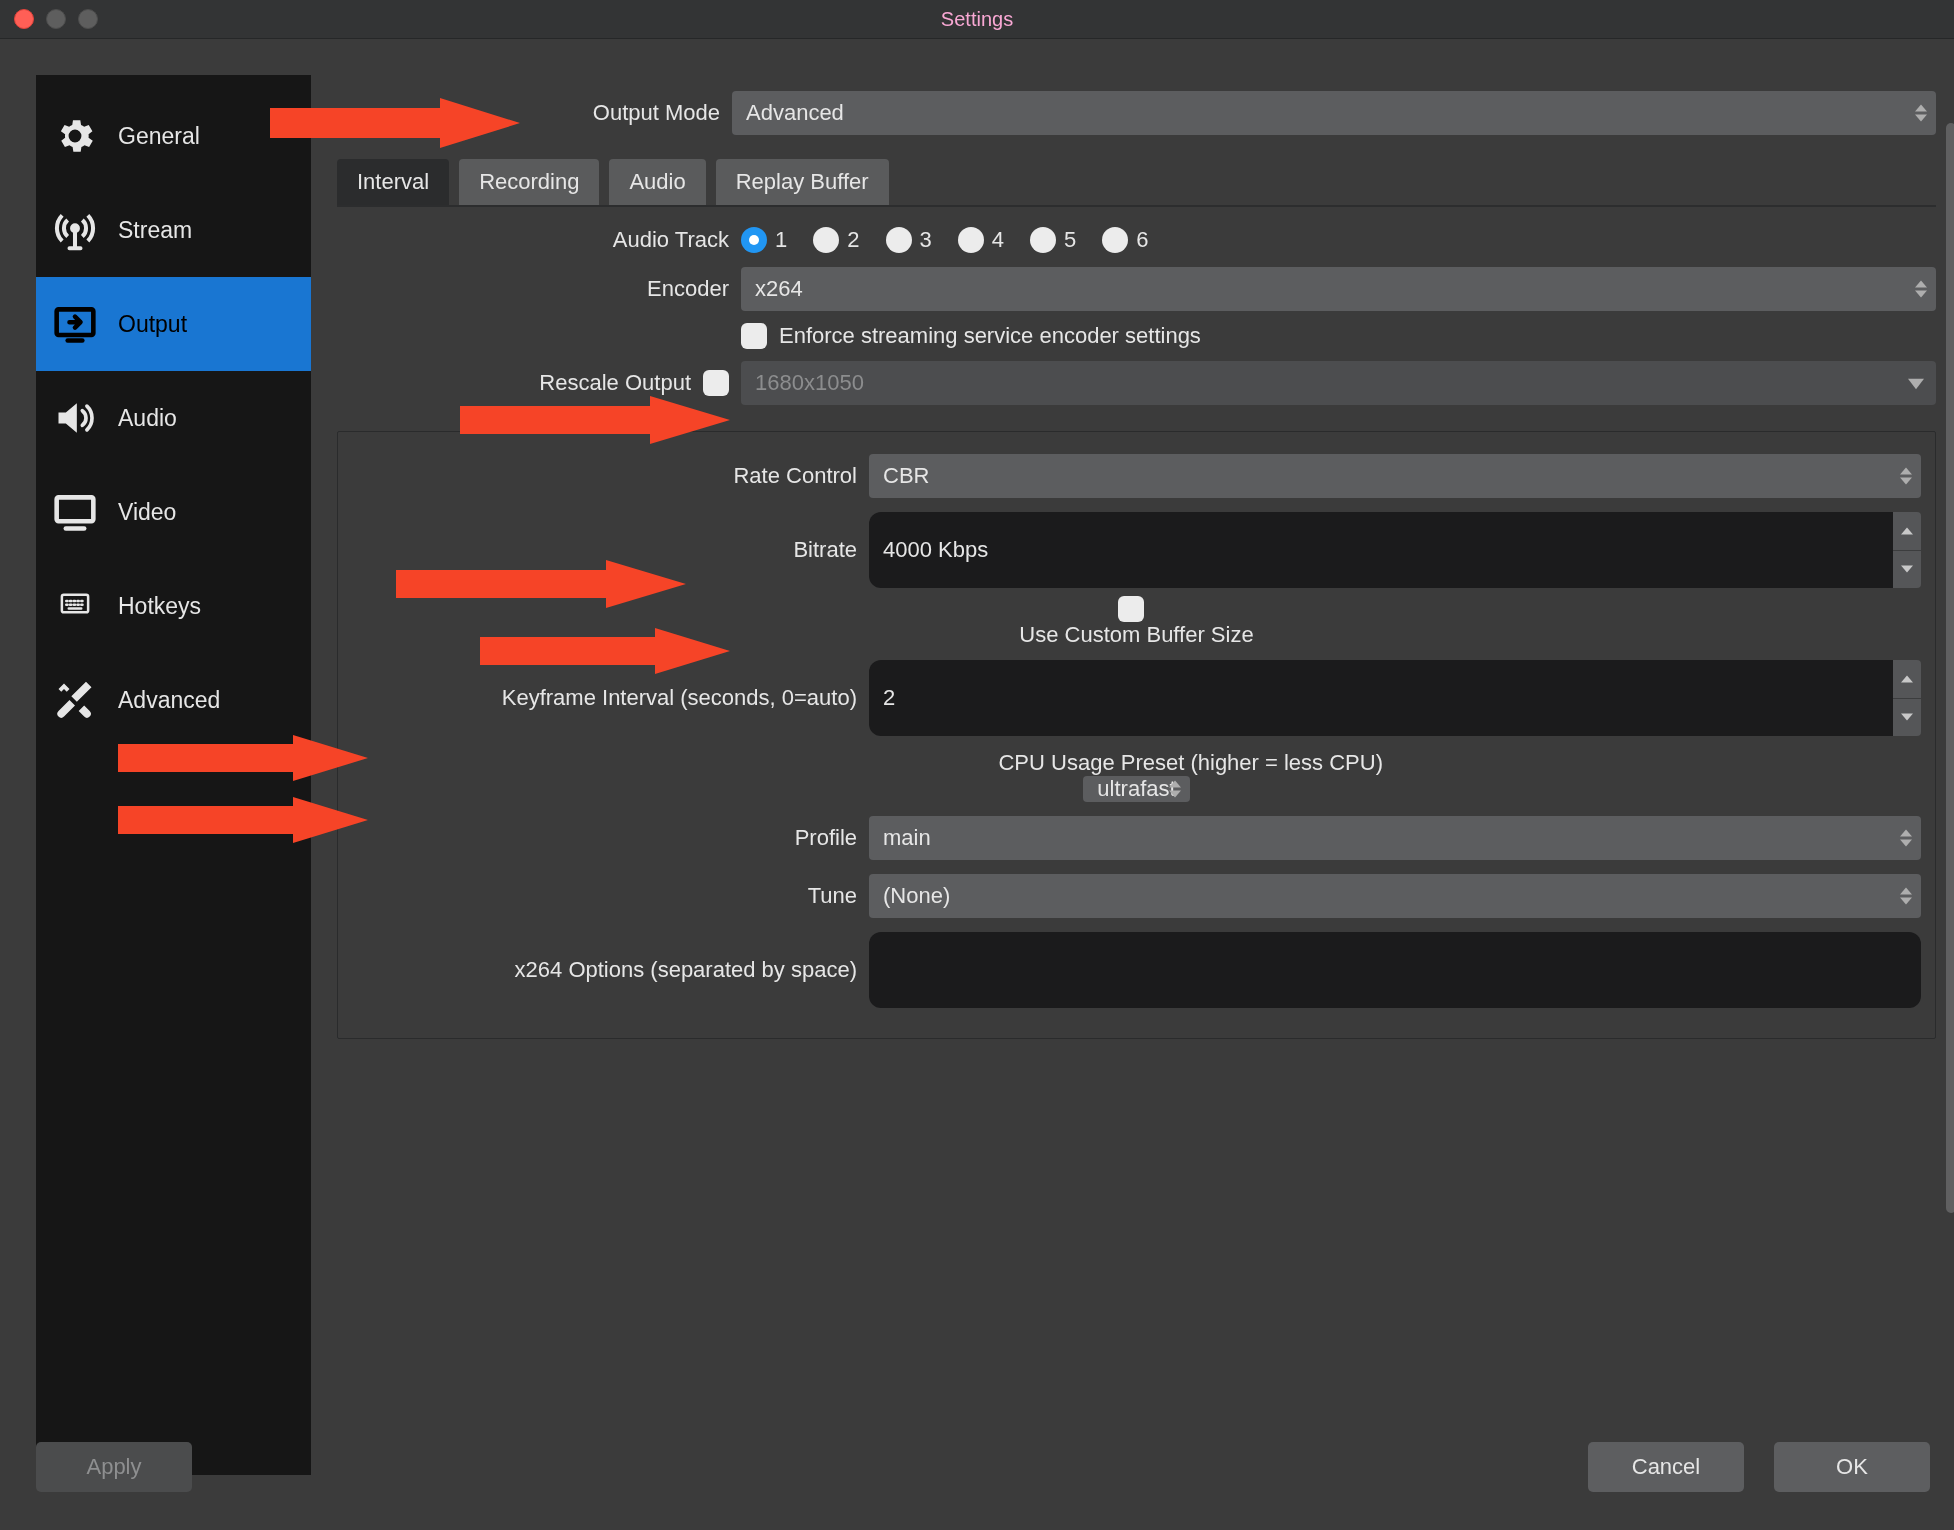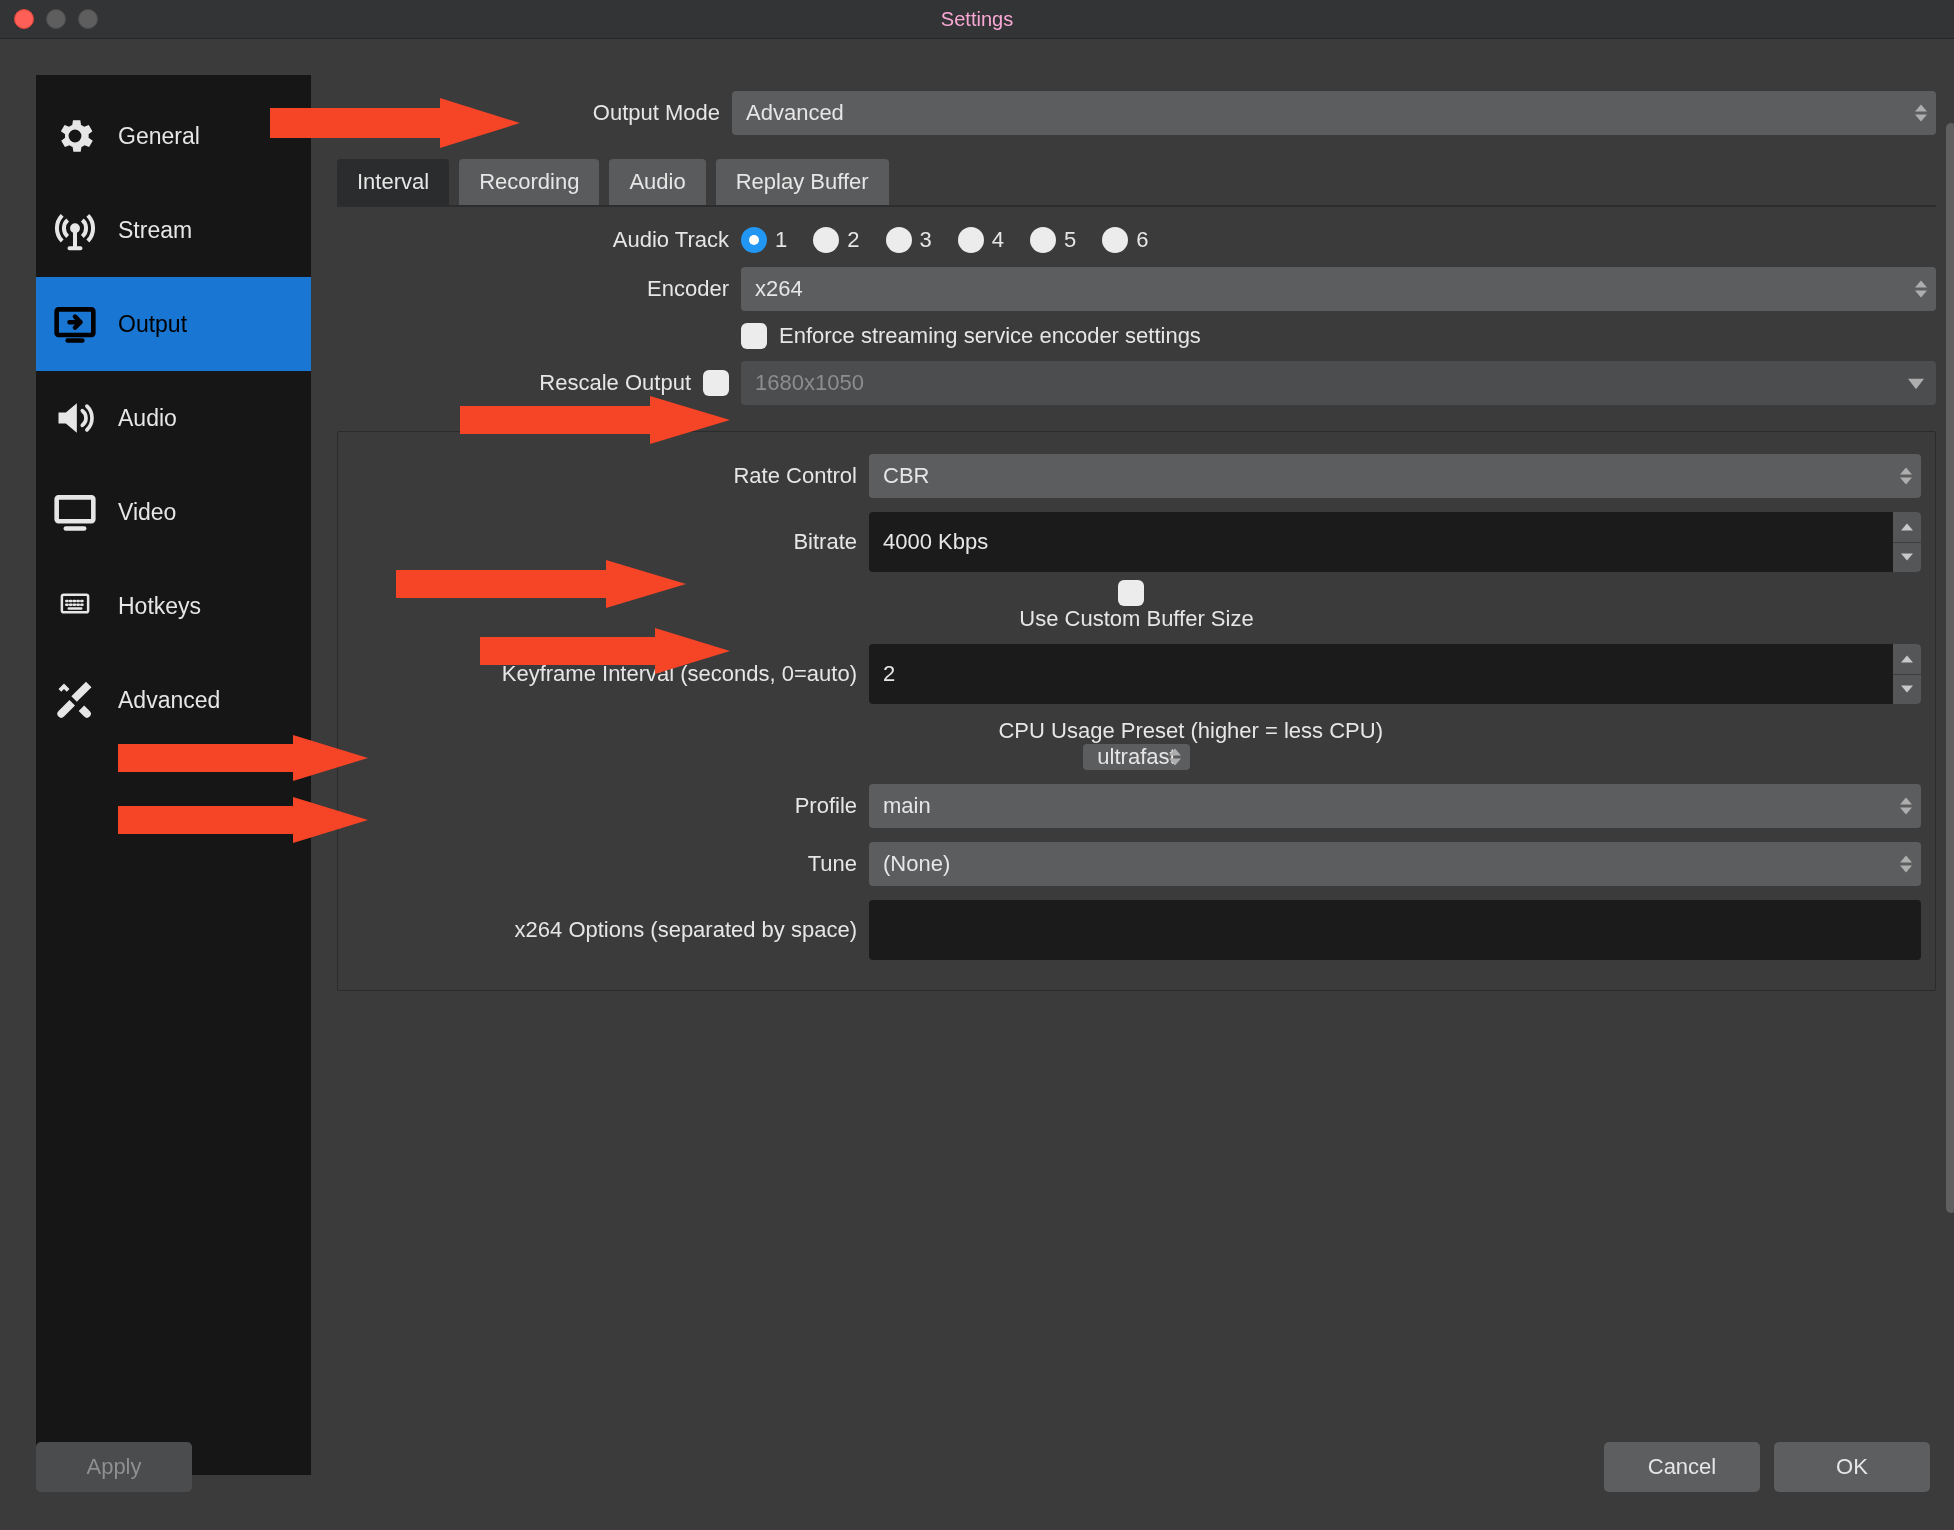--- a/index.html
+++ b/index.html
@@ -33,40 +33,40 @@
   .sidebar-item.selected{background:var(--sidebar-selected);color:#000;}
   .sidebar-item .icon{width:54px;height:54px;display:flex;align-items:center;justify-content:center;}
   .sidebar-item .label{font-size:23px;}
   .main{flex:1;padding:0 18px 0 26px;position:relative;}
   .scrollbar{position:absolute;right:-2px;top:48px;width:10px;height:1090px;background:#606061;border-radius:5px;}
   .row{display:flex;align-items:center;margin-bottom:8px;}
   .label-col{text-align:right;padding-right:12px;color:var(--text);flex-shrink:0;}
   .select{flex:1;height:44px;background:var(--input-mid);border-radius:4px;display:flex;align-items:center;padding:0 14px;position:relative;color:var(--text);}
   .select .stepper{position:absolute;right:6px;top:50%;transform:translateY(-50%);width:18px;height:26px;display:flex;flex-direction:column;align-items:center;justify-content:center;color:#aeaeae;gap:2px;}
   .select .chevron{position:absolute;right:12px;top:50%;transform:translateY(-50%);color:#aeaeae;}
-  .spinner{flex:1;height:44px;background:var(--input-dark);border-radius:4px;display:flex;align-items:center;padding:8px 14px;position:relative;color:var(--text);}
+  .spinner{flex:1;height:44px;background:var(--input-dark);border-radius:12px;display:flex;align-items:center;padding:16px 14px;position:relative;color:var(--text);}
   .spinner .updn{position:absolute;right:0;top:0;bottom:0;width:28px;background:#555658;display:flex;flex-direction:column;border-radius:0 4px 4px 0;}
   .spinner .updn div{flex:1;display:flex;align-items:center;justify-content:center;color:#c8c8c8;}
   .spinner .updn div+div{border-top:1px solid #3c3d3e;}
   .checkbox{width:26px;height:26px;border-radius:6px;background:#ececec;display:inline-block;vertical-align:middle;margin-right:12px;flex-shrink:0;}
   .radiogrp{display:flex;align-items:center;gap:26px;}
   .radio{display:flex;align-items:center;gap:8px;}
   .radio .dot{width:26px;height:26px;border-radius:50%;background:#ececec;position:relative;}
   .radio.selected .dot{background:var(--radio-blue);}
   .radio.selected .dot::after{content:"";position:absolute;left:50%;top:50%;transform:translate(-50%,-50%);width:10px;height:10px;background:#fff;border-radius:50%;}
   .tabs{display:flex;gap:10px;margin:24px 0 12px 0;border-bottom:2px solid #2c2d2e;padding-bottom:0;}
   .tab{padding:10px 20px;border-radius:4px 4px 0 0;color:var(--text);}
   .tab.active{background:var(--tab-active);}
   .tab.inactive{background:var(--tab-inactive);}
   .subpanel{border:1px solid #2a2b2c;border-radius:2px;padding:22px 14px 22px 14px;margin-top:26px;}
   .footer{position:absolute;left:0;right:0;bottom:16px;height:95px;display:flex;align-items:center;justify-content:space-between;padding:0 24px 0 36px;}
   .btn{height:50px;min-width:108px;border-radius:5px;display:flex;align-items:center;justify-content:center;padding:0 24px;}
   .btn.disabled{background:#4b4c4d;color:#8e8f90;}
   .btn.normal{background:#5d5e60;color:var(--text);}
-  .btn-group{display:flex;gap:14px;}
+  .btn-group{display:flex;gap:30px;}
   
   .arrow{position:absolute;pointer-events:none;}
   .arrow svg{display:block;}
   .sidebar-item.selected .icon{color:#000;}
   .stepper svg{width:12px;height:8px;}
   .chevron svg{width:16px;height:12px;}
 </style>
 </head>
 <body>
 <div class="window">

